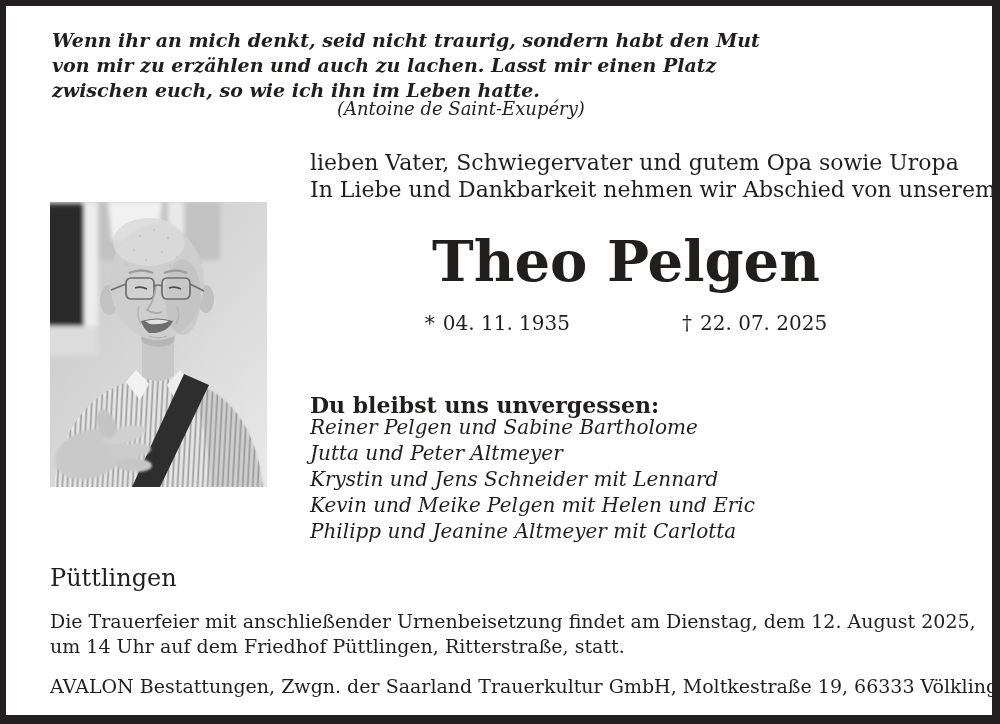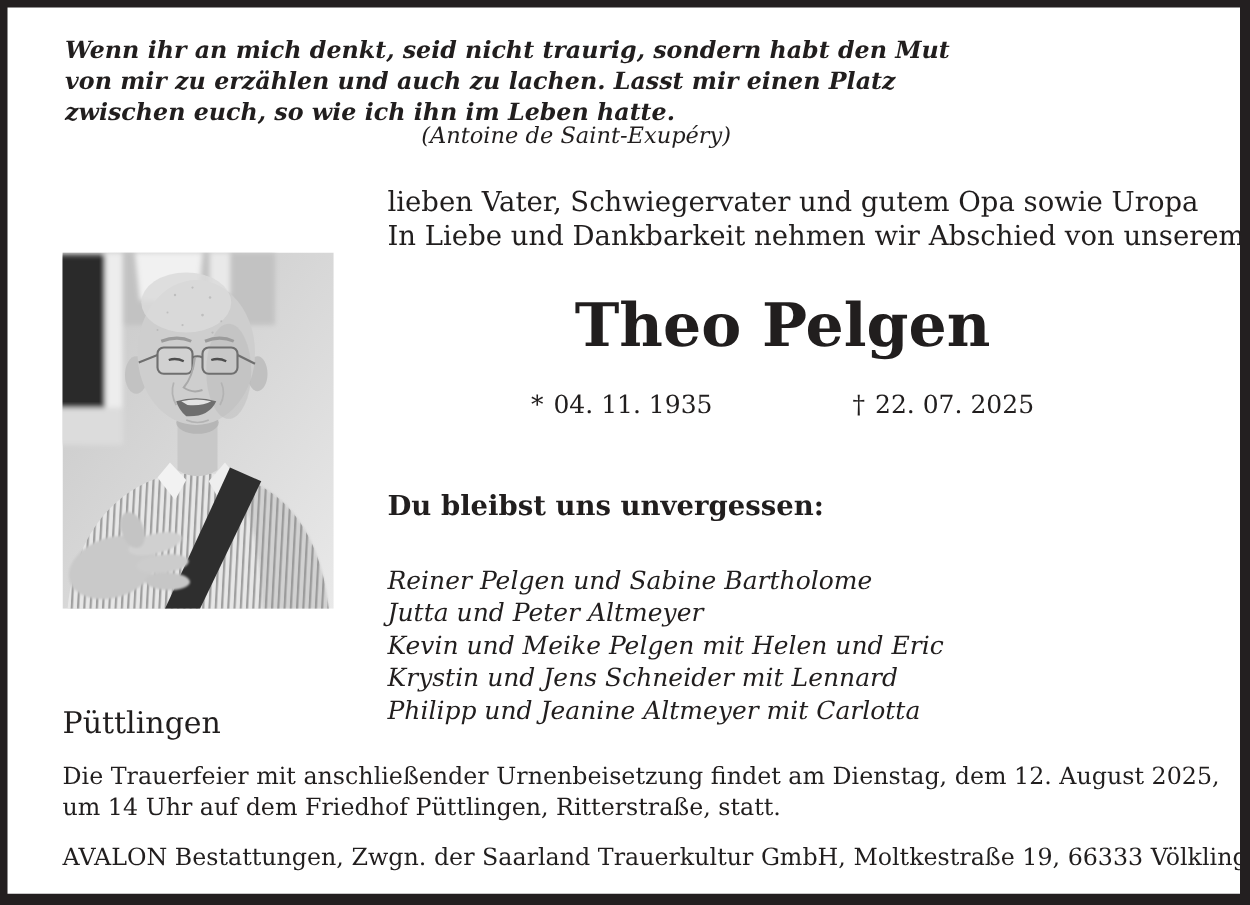--- a/index.html
+++ b/index.html
@@ -10,25 +10,25 @@
     border-width:6px 8px 9px 6px; overflow:hidden;
     font-family:"DejaVu Serif", "Liberation Serif", serif; color:var(--text);
   }
   .abs{position:absolute;}
   .quote{left:46px; top:22px; font-size:19px; line-height:25px; font-weight:bold; font-style:italic; white-space:nowrap;}
   .attrib{left:331px; top:92px; font-size:18px; font-style:italic; font-weight:normal; white-space:nowrap;}
   .photo{left:44px; top:196px; width:217px; height:285px; margin:0;}
   .photo svg{display:block; width:100%; height:100%;}
   .intro{left:304px; top:143px; font-size:22px; line-height:27px; white-space:nowrap;}
   .name{left:304px; top:224px; width:632px; margin:0; text-align:center;
-        font-size:48px; line-height:62px; font-weight:bold; white-space:nowrap;}
+        font-size:56px; line-height:62px; font-weight:bold; white-space:nowrap;}
   .dates{left:304px; top:305px; width:632px; display:flex; justify-content:center; gap:112px; font-size:20px; white-space:nowrap;}
   .dates .sym{margin-right:8px;}
   .heading{left:304px; top:366px; font-size:22px; font-weight:bold; white-space:nowrap;margin-top:20px;}
-  .mourners{left:304px; top:408px; font-size:20px; font-style:italic; line-height:26px; white-space:nowrap;margin-top:37px;}
+  .mourners{left:304px; top:408px; font-size:20px; font-style:italic; line-height:26px; white-space:nowrap;}
   .place{left:44px; top:558px; font-size:24px; white-space:nowrap;}
   .service{left:44px; top:603px; font-size:19px; line-height:25px; white-space:nowrap;}
   .avalon{left:44px; top:669px; font-size:19px; white-space:nowrap;}
 </style>
 </head>
 <body>
 
 <div class="sheet">
 
   <div class="abs quote">
@@ -134,22 +134,22 @@
     <span>
       <span class="sym">†</span><span>22. 07. 2025</span>
     </span>
   </div>
 
   <div class="abs heading">Du bleibst uns unvergessen:</div>
 
   <div class="abs mourners">
     <div>Reiner Pelgen und Sabine Bartholome</div>
     <div>Jutta und Peter Altmeyer</div>
+    <div>Krystin und Jens Schneider mit Lennard</div>
     <div>Kevin und Meike Pelgen mit Helen und Eric</div>
-    <div>Krystin und Jens Schneider mit Lennard</div>
     <div>Philipp und Jeanine Altmeyer mit Carlotta</div>
   </div>
 
   <div class="abs place">Püttlingen</div>
 
   <div class="abs service">
     <div>Die Trauerfeier mit anschließender Urnenbeisetzung findet am Dienstag, dem 12. August 2025,</div>
     <div>um 14 Uhr auf dem Friedhof Püttlingen, Ritterstraße, statt.</div>
   </div>
 

